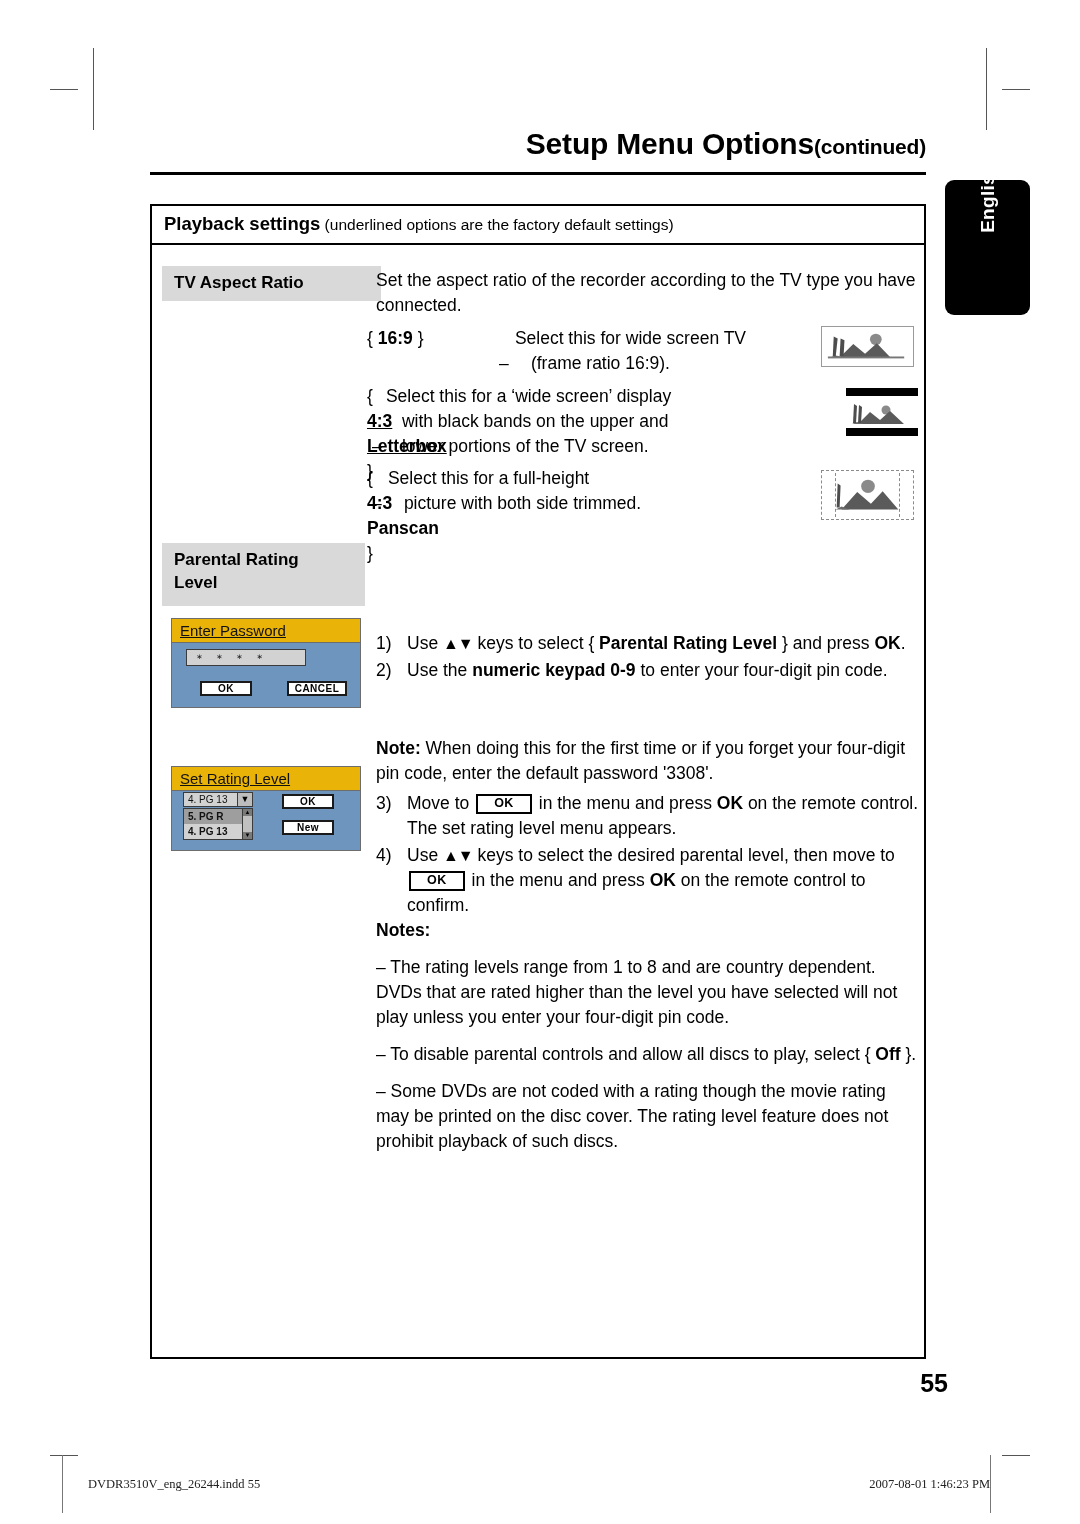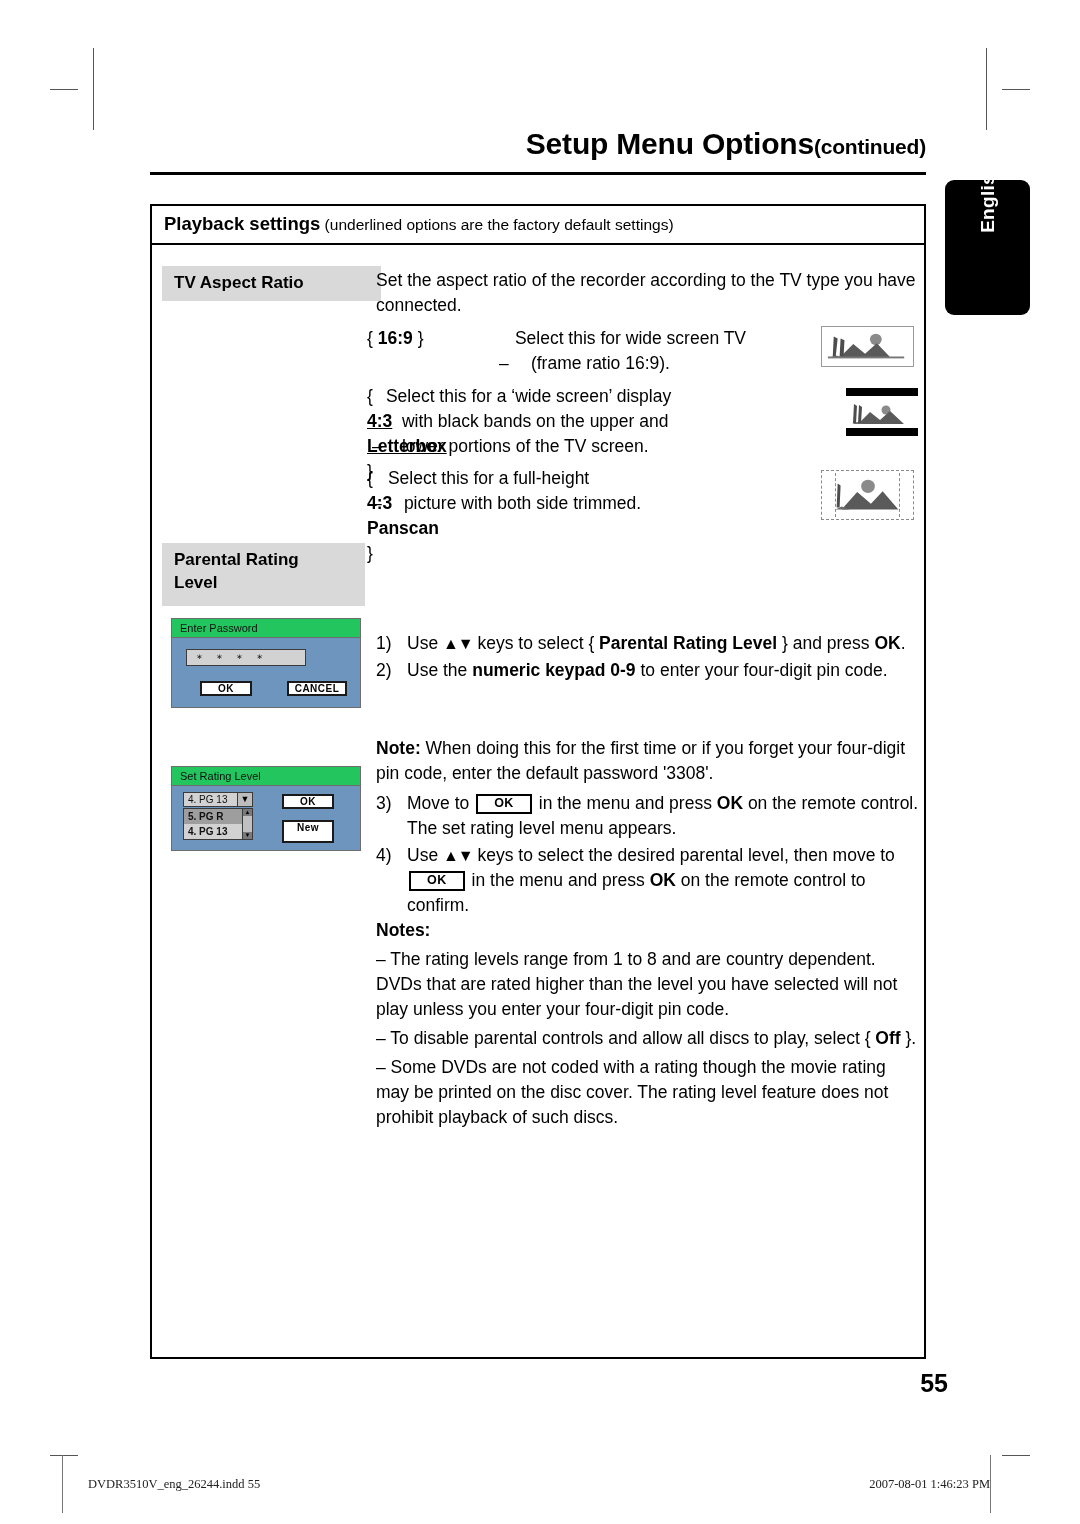--- a/index.html
+++ b/index.html
@@ -206,21 +206,21 @@
   ol.steps li .num {
     position: absolute;
     left: 0; top: 0;
     width: 26px;
   }
   #note-para { top: 530px; }
   #steps-34 { top: 585px; }
   #notes-block { top: 712px; }
 
   .note-list { }
-  .note-list .nl-item { margin-top: 4px; }
+  .note-list .nl-item { margin-top: 12px; }
   .note-list .nl-item .d { }
 
   b.bold { font-weight: bold; }
   .u { }
 
   
   .okkey {
     display: inline-block;
     border: 2px solid #000;
     background: #fff;
@@ -238,25 +238,26 @@
   .dlg {
     position: absolute;
     box-sizing: border-box;
     border: 1px solid #6d6d6d;
     background: #6e95bd;
     font-family: "Liberation Sans", sans-serif;
   }
   #dlg-password { left: 171px; top: 618px; width: 190px; height: 90px; }
   #dlg-rating   { left: 171px; top: 766px; width: 190px; height: 85px; }
   .dlg-title {
-    background: #22c55e;
+    background: #eab308;
     border-bottom: 1px solid #6d6d6d;
-    font-size: 11px;
+    font-size: 15px;
     padding: 3px 0 3px 8px;
     color: #111;
+    text-decoration: underline;
   }
   #pw-field {
     position: absolute;
     left: 14px; top: 30px;
     width: 120px; height: 17px;
     background: #d2d2d2;
     border: 1px solid #3b3b3b;
     font-size: 11px;
     letter-spacing: 3px;
     color: #111;
@@ -271,21 +272,21 @@
     font-size: 10px;
     font-weight: bold;
     text-align: center;
     color: #000;
     letter-spacing: 0.5px;
     box-sizing: border-box;
   }
   #pw-ok     { left: 28px;  top: 62px; width: 52px; height: 15px; line-height: 12px; }
   #pw-cancel { left: 115px; top: 62px; width: 60px; height: 15px; line-height: 12px; }
   #rl-ok     { left: 110px; top: 27px; width: 52px; height: 15px; line-height: 12px; }
-  #rl-new    { left: 110px; top: 53px; width: 52px; height: 23px; line-height: 12px; }
+  #rl-new    { left: 110px; top: 53px; width: 52px; height: 15px; line-height: 12px; }
 
   #rl-combo {
     position: absolute;
     left: 11px; top: 25px;
     width: 70px; height: 15px;
     background: #d2d2d2;
     border: 1px solid #3b3b3b;
     font-size: 10px;
     color: #111;
     line-height: 14px;

